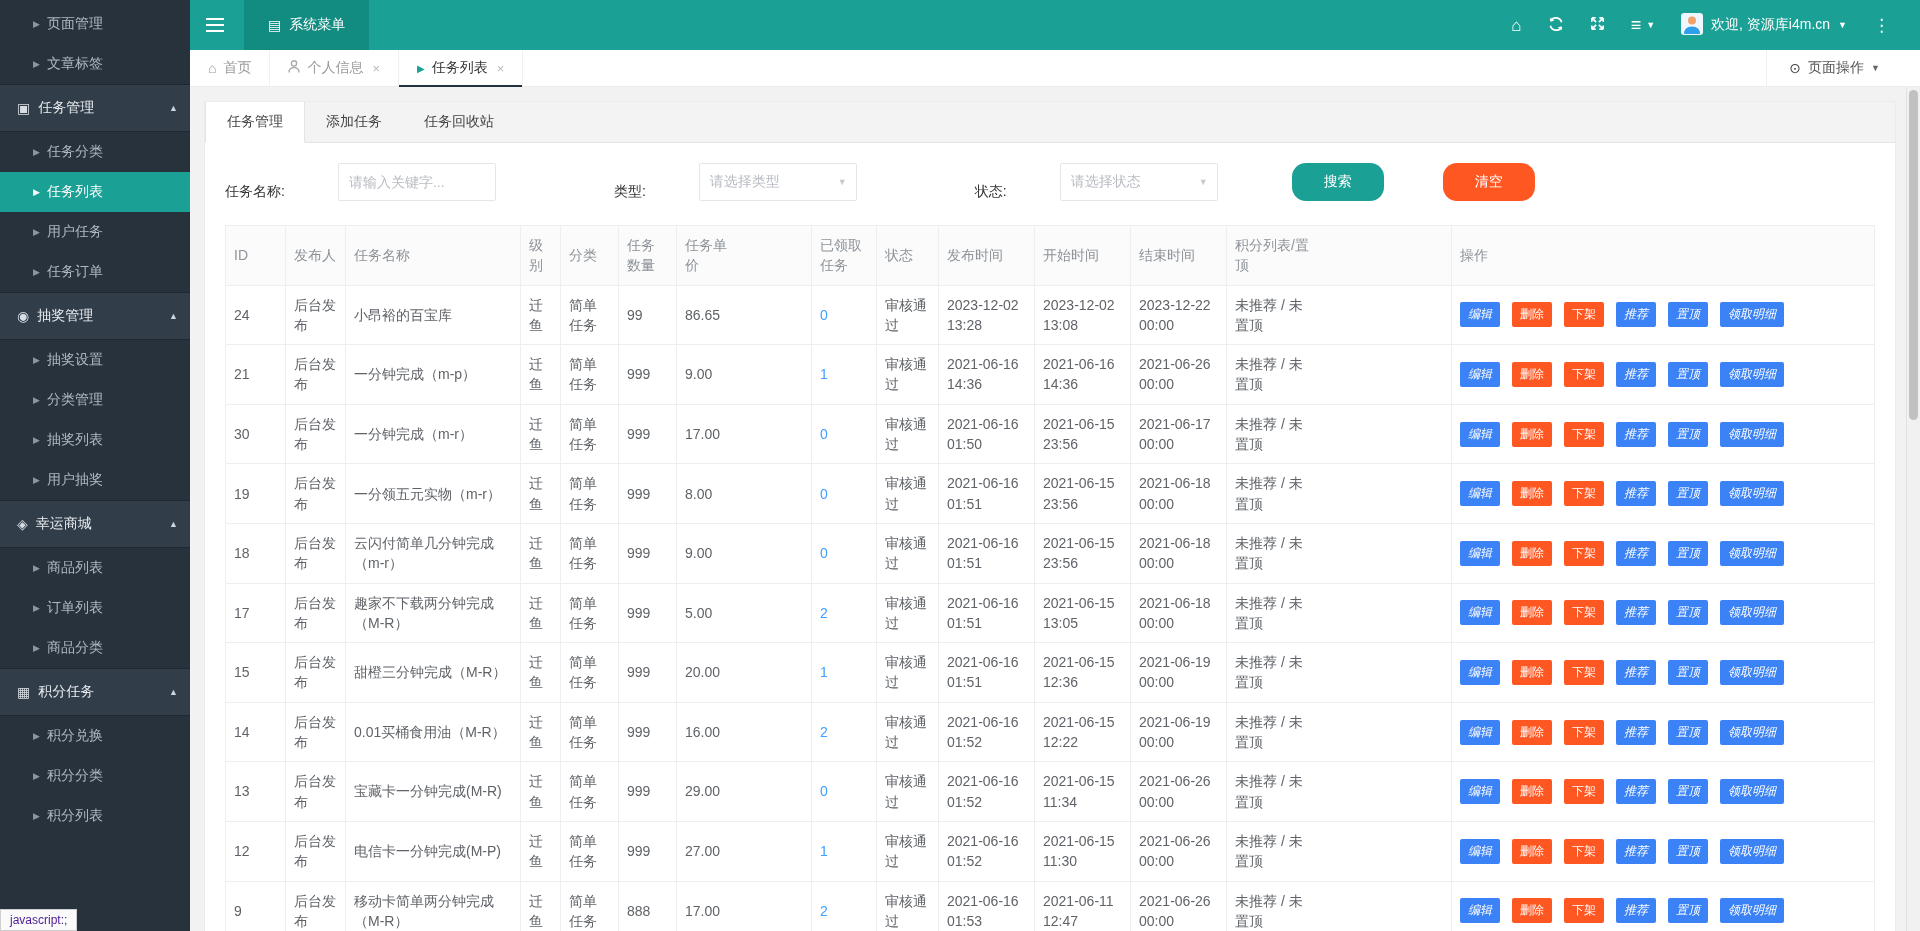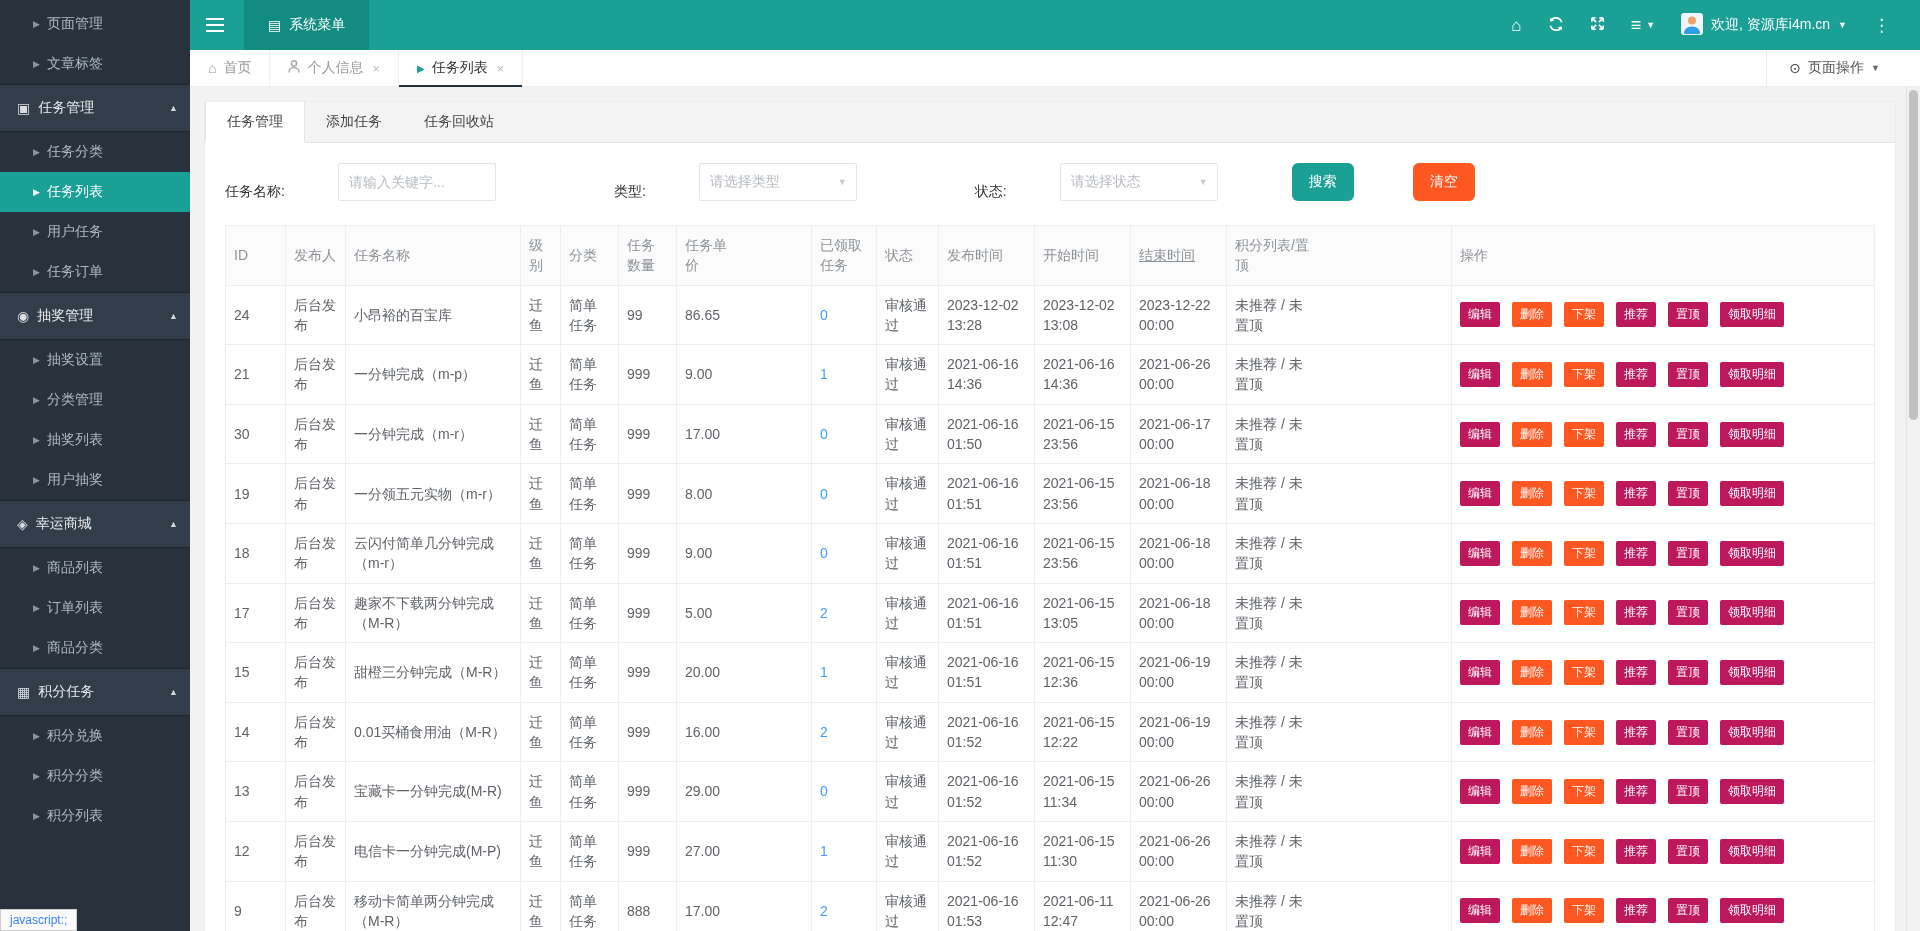--- a/index.html
+++ b/index.html
@@ -67,50 +67,50 @@
   
   .filters { display:flex; align-items:flex-end; margin:4px 0 24px 0;gap:44px; }
   .flabel { color:#333; margin-right:9px; white-space:nowrap; }
   .finput { width:158px; height:38px; border:1px solid #e6e6e6; border-radius:2px; padding:0 10px;
     font-size:14px; color:#333; font-family:inherit; outline:none; }
   .finput::placeholder { color:#b8bcc2; }
   .fselect { position:relative; width:158px; height:38px; border:1px solid #e6e6e6; border-radius:2px;
     background:#fff; display:flex; align-items:center; padding:0 24px 0 10px; color:#b8bcc2; cursor:pointer; }
   .fselect .sel-caret { position:absolute; right:9px; font-size:9px; color:#c6cad0; }
   .gap { width:30px; flex:0 0 auto; }
-  .btn { height:38px; padding:0 17px; border:none; border-radius:6px; color:#fff; font-size:14px;
+  .btn { height:38px; padding:0 32px; border:none; border-radius:14px; color:#fff; font-size:14px;
     cursor:pointer; font-family:inherit; }
   .btn-search { background:#1aa094; margin-left:30px; }
   .btn-clear { background:#ff5722; margin-left:15px; }
 
   
   table { width:100%; border-collapse:collapse; table-layout:fixed; }
   th, td { border:1px solid #eceef0; padding:9px 8px; font-size:14px; text-align:left;
     vertical-align:middle; word-wrap:break-word; overflow-wrap:break-word; line-height:1.45; }
   th { background:#fbfbfb; color:#8d9399; font-weight:normal; }
   td { color:#5f6368; }
   .hconstrain { display:inline-block; }
   .hw-price { width:46px; }
   .hw-top { width:76px; }
   .wtop { display:inline-block; width:78px; }
   .dline { display:block; }
   .claim-link { color:#409eff; cursor:pointer; }
   .act { display:inline-block; margin:2px 12px 2px 0; padding:4px 8px; border:none; border-radius:2px;
     color:#fff; font-size:12px; cursor:pointer; font-family:inherit; white-space:nowrap; }
-  .act.teal { background:#be185d; }
+  .act.teal { background:#3b82f6;font-style:italic; }
   .act.orange { background:#ff5722; }
 
   
   .vscroll { position:fixed; right:0; top:87px; bottom:0; width:14px; background:#f1f1f1;
     border-left:1px solid #e2e2e2; z-index:30; }
   .vscroll .thumb { position:absolute; top:3px; left:2px; width:9px; height:330px; background:#c1c1c1; border-radius:5px; }
 
   
   .status-tip { position:fixed; left:0; bottom:0; background:#fafafa; border:1px solid #cfcfcf;
-    color:#3b82f6; font-size:12px; padding:3px 9px; z-index:40; font-family:"Liberation Sans",sans-serif; }
+    color:#4c1d95; font-size:12px; padding:3px 9px; z-index:40; font-family:"Liberation Sans",sans-serif; }
 </style>
 </head>
 <body>
 
 <aside class="sidebar">
   <nav class="menu" id="side-menu">
       <div class="side-item child">
         <span class="tri">▶</span>
         <span>页面管理</span>
       </div>
@@ -309,21 +309,21 @@
               <th style="width: 60px;">发布人</th>
               <th style="width: 175px;">任务名称</th>
               <th style="width: 40px;">级别</th>
               <th style="width: 58px;">分类</th>
               <th style="width: 58px;">任务数量</th>
               <th style="width: 135px;"><span class="hconstrain hw-price">任务单价</span></th>
               <th style="width: 65px;">已领取任务</th>
               <th style="width: 62px;">状态</th>
               <th style="width: 96px;">发布时间</th>
               <th style="width: 96px;">开始时间</th>
-              <th style="width: 96px; text-decoration: underline;">结束时间</th>
+              <th style="width: 96px;">结束时间</th>
               <th style="width: 225px;"><span class="hconstrain hw-top">积分列表/置顶</span></th>
               <th>操作</th>
             </tr>
           </thead>
         <tbody id="tbody">
             <tr>
               <td>24</td>
               <td>后台发布</td>
               <td>小昂裕的百宝库</td>
               <td>迁鱼</td>

